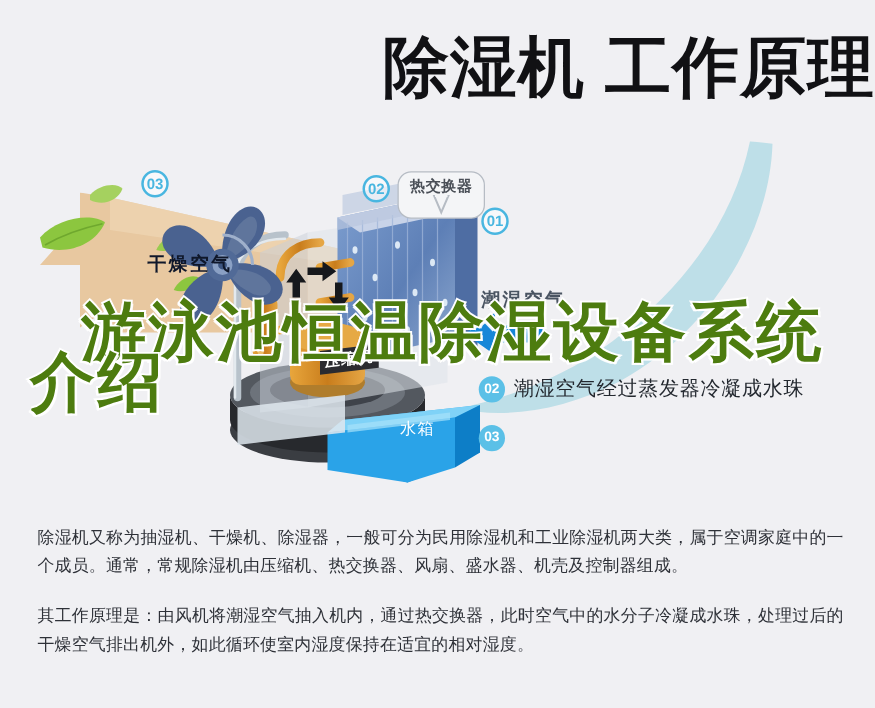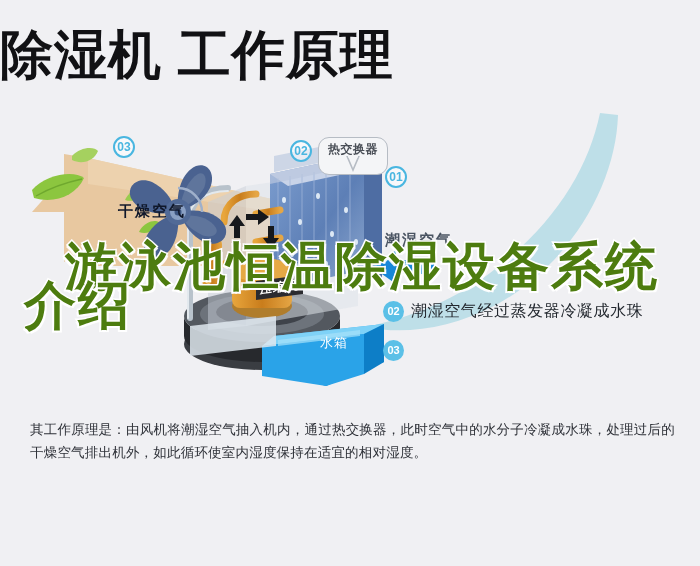--- a/index.html
+++ b/index.html
@@ -22,21 +22,21 @@
     background: #f0f0f3;
     overflow: hidden;
   }
 
   
   .title-bar {
     position: absolute;
     top: 28px;
     left: 0;
     width: 700px;
-    text-align: left;
+    text-align: right;
   }
   .title-text {
     display: inline-block;
     font-family: "Liberation Sans", "DejaVu Sans", sans-serif;
     font-size: 53px;
     font-weight: bold;
     color: #111114;
     letter-spacing: 1px;
     line-height: 1;
     white-space: nowrap;
@@ -433,16 +433,17 @@
       <div class="legend-num">03</div>
     </div>
   </div>
 
   <div class="overlay">
     <span class="overlay-line l1">游泳池恒温除湿设备系统</span>
     <span class="overlay-line l2">介绍</span>
   </div>
 
   <div class="copy">
+    <p>除湿机又称为抽湿机、干燥机、除湿器，一般可分为民用除湿机和工业除湿机两大类，属于空调家庭中的一个成员。通常，常规除湿机由压缩机、热交换器、风扇、盛水器、机壳及控制器组成。</p>
     <p>其工作原理是：由风机将潮湿空气抽入机内，通过热交换器，此时空气中的水分子冷凝成水珠，处理过后的干燥空气排出机外，如此循环使室内湿度保持在适宜的相对湿度。</p>
   </div>
 
 </div>
 
 </body></html>

